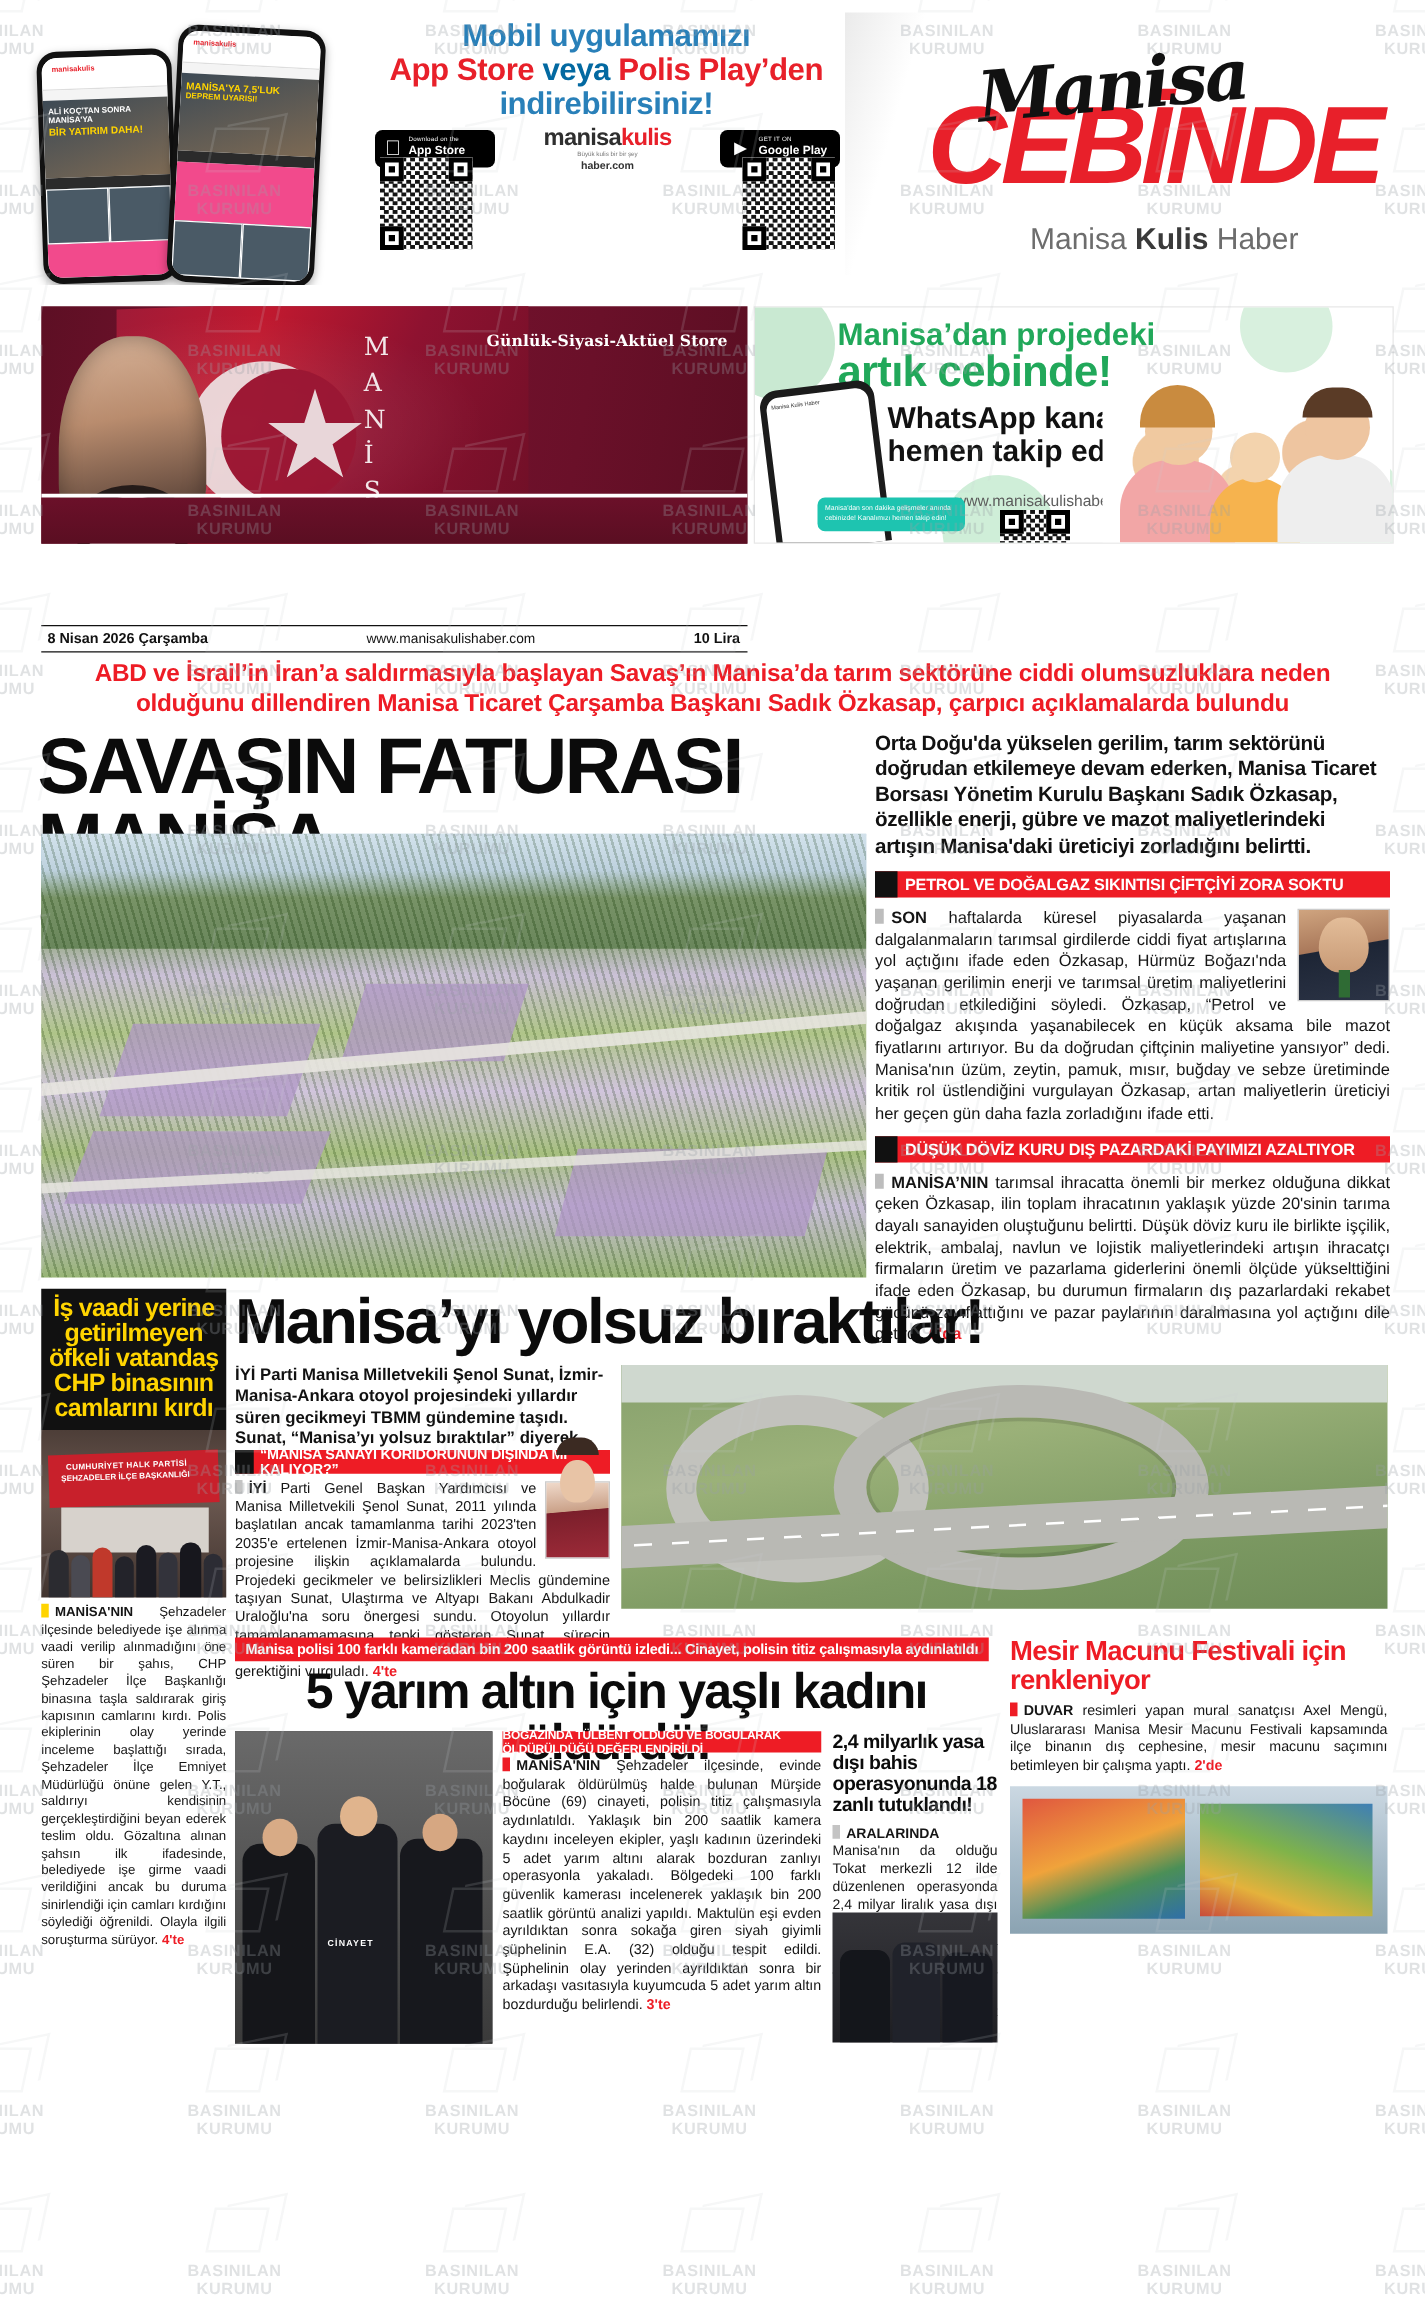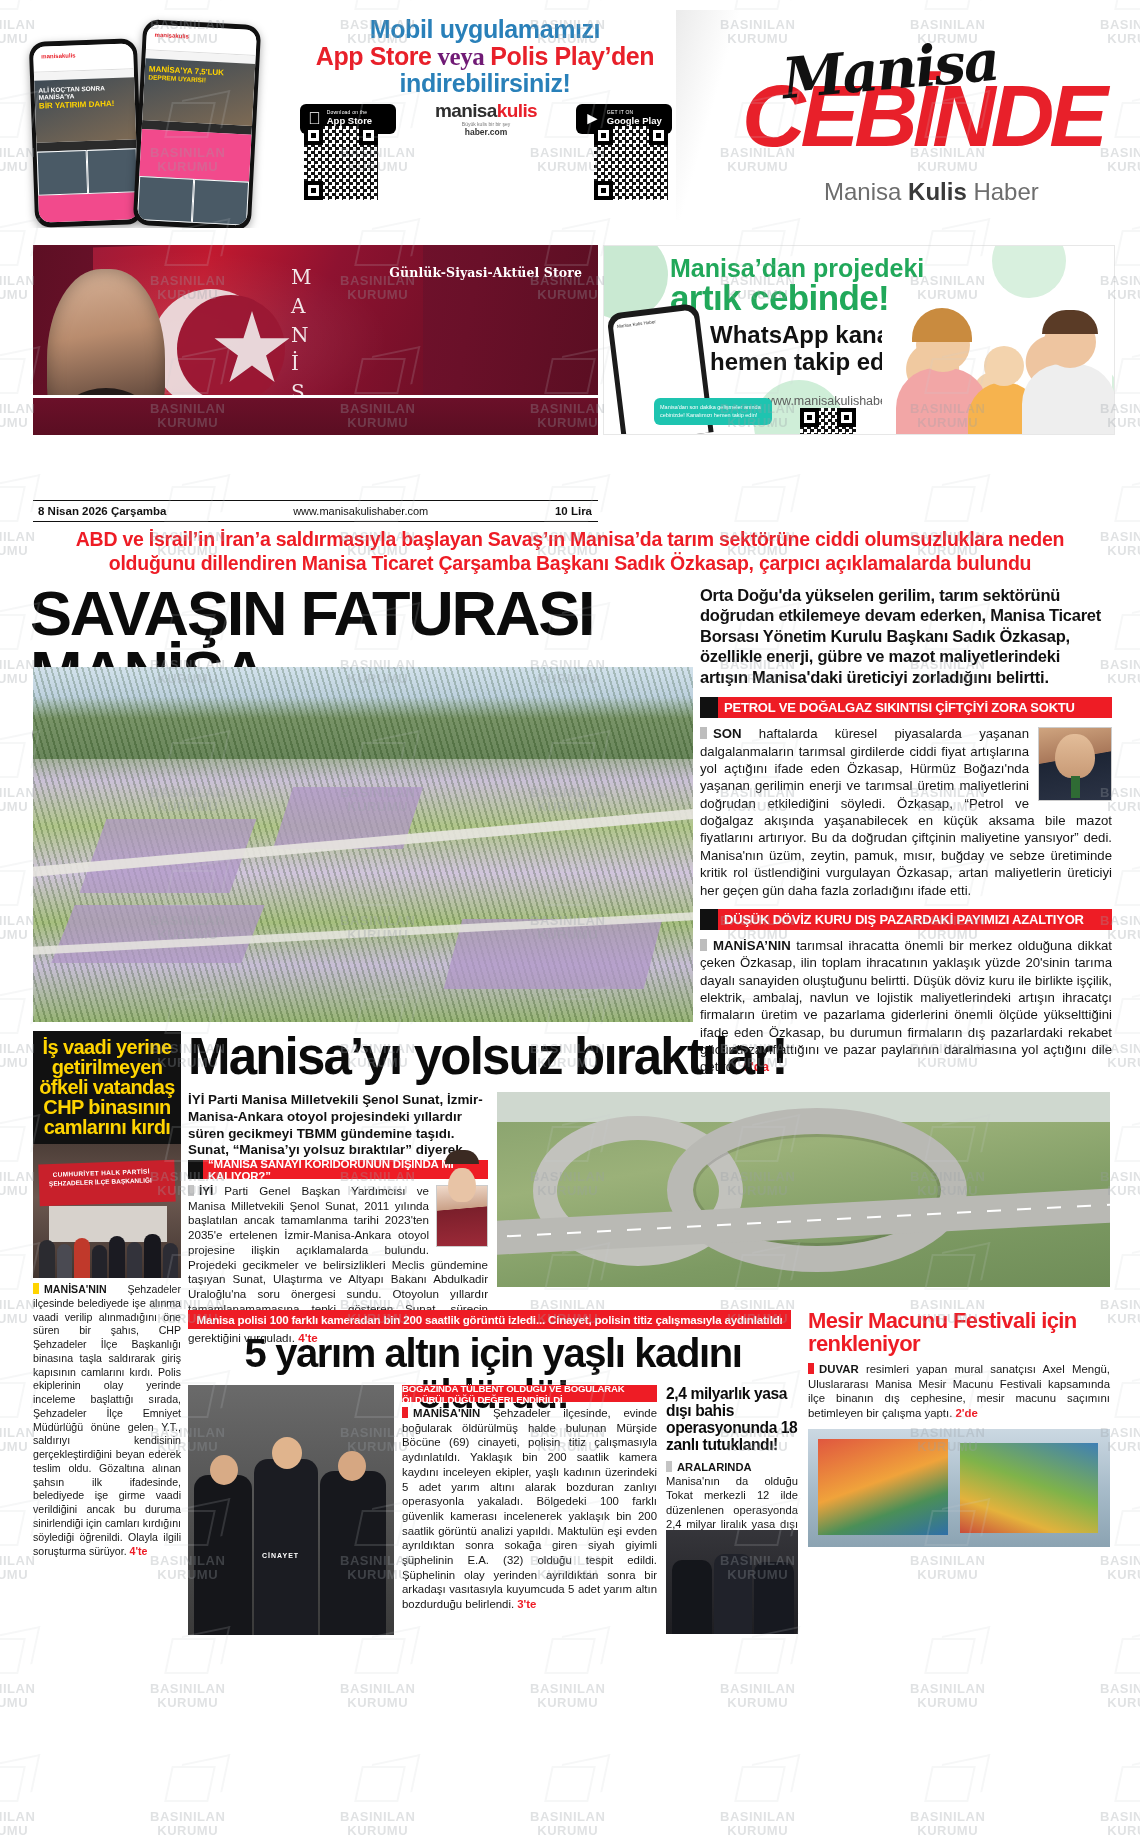--- a/index.html
+++ b/index.html
@@ -67,21 +67,21 @@
   .scr .sh-strip{ height:9px; background:#2b2b2b;}
   .scr .sh-pink{ flex:1; background:#f24a8c; }
   .scr .sh-grid{ display:flex; height:44px; }
   .scr .sh-grid div{ flex:1; background:#4a5a66; border:1px solid #fff;}
 
   .topad .headline{
     position:absolute; left:300px; top:16px; width:370px; text-align:center;
   }
   .topad .h1a{ font-size:25px; font-weight:800; color:#2980b9; letter-spacing:-.4px; line-height:1.08;}
   .topad .h1b{ font-size:25px; font-weight:800; color:#e8202a; letter-spacing:-.4px; line-height:1.08;}
-  .topad .h1b .blue{ color:#701a75;font-family:Liberation Serif, serif; }
+  .topad .h1b .blue{ color:#0369a1; }
   .topad .h1c{ font-size:25px; font-weight:800; color:#2980b9; letter-spacing:-.4px; line-height:1.08;}
 
   .badges{ position:absolute; left:300px; top:100px; width:372px; display:flex; align-items:center; justify-content:space-between;}
   .store{
     background:#000; color:#fff; border-radius:6px; padding:4px 10px 5px 8px;
     display:flex; align-items:center; gap:6px; width:96px; height:30px;
   }
   .store .gl{ font-size:17px; line-height:1; }
   .store .tx b{ display:block; font-size:9.5px; line-height:1.05; }
   .store .tx i{ display:block; font-size:5px; font-style:normal; line-height:1.1; letter-spacing:.2px;}

